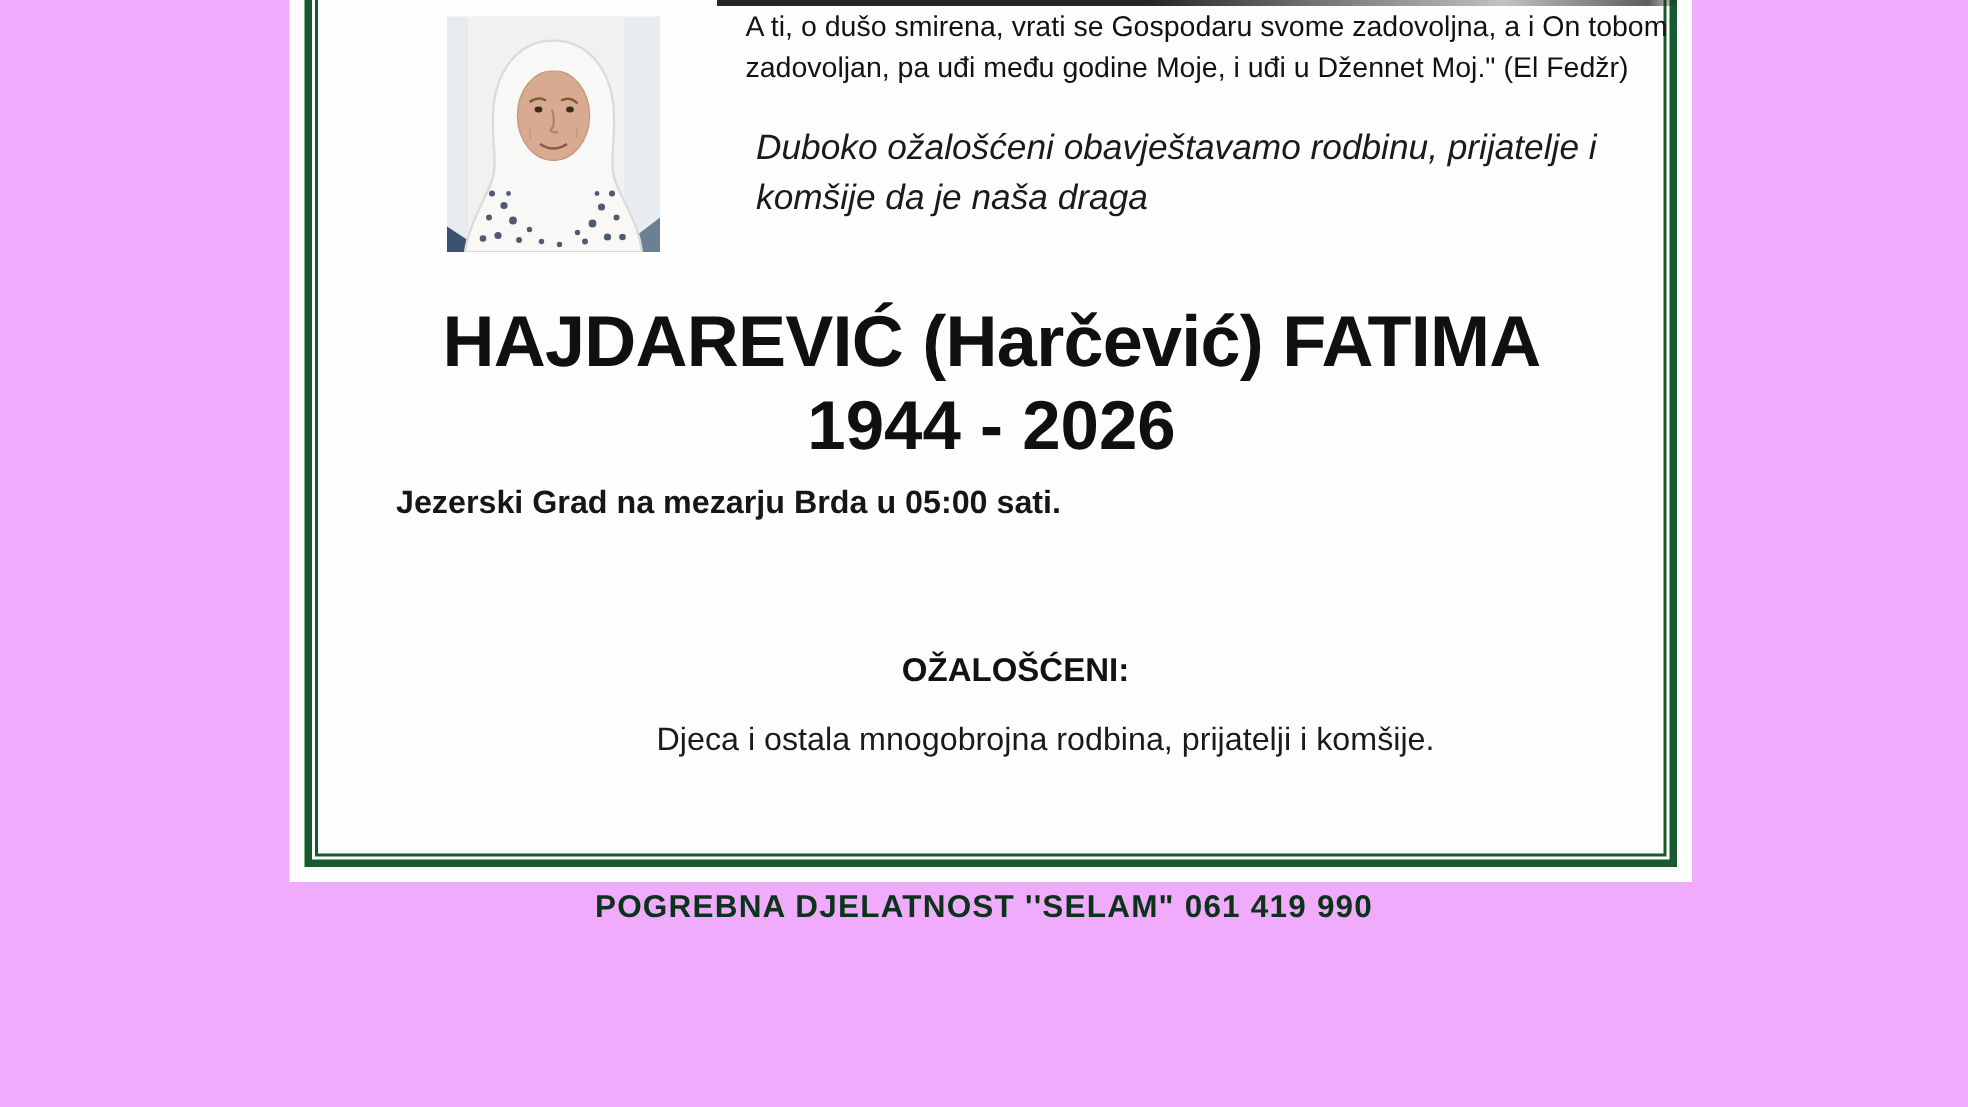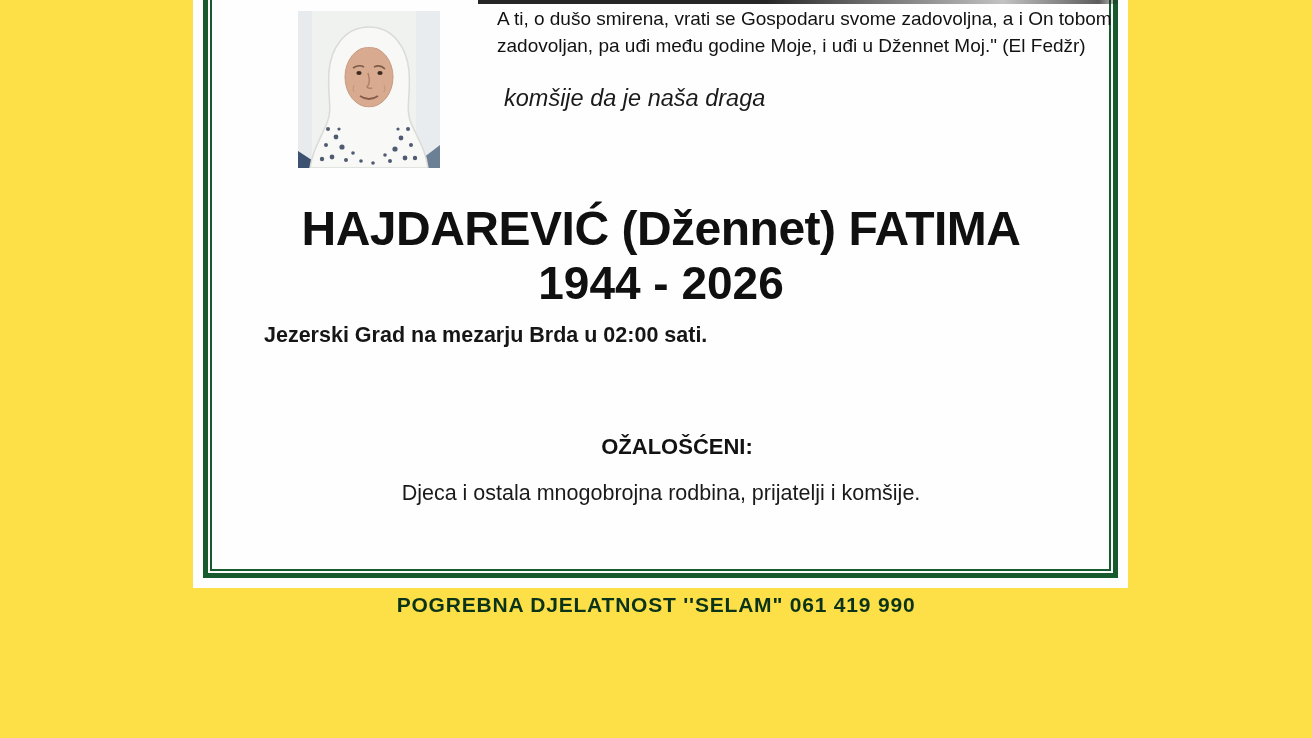--- a/index.html
+++ b/index.html
@@ -1,21 +1,21 @@
 <!DOCTYPE html>
 <html><head>
 <meta charset="utf-8">
 <style>
   html, body { margin: 0; padding: 0; }
   .page {
     position: relative;
     width: 1312px;
     height: 738px;
     overflow: hidden;
-    background: #fde047;
+    background: #f0abfc;
     font-family: "Liberation Sans", sans-serif;
     color: #161616;
   }
   
   .card {
     position: absolute;
     left: 193px; top: -40px;
     width: 935px; height: 628px;
     background: #fdfefd;
     box-sizing: border-box;
@@ -113,20 +113,21 @@
     margin-left: 16px;
   }
   .mourners-line {
     position: absolute;
     left: 212px; top: 481px;
     width: 898px;
     text-align: center;
     font-size: 21.5px;
     color: #1a1a1a;
     white-space: nowrap;
+    padding-left: 36px;
   }
   .footer-line {
     position: absolute;
     left: 0; top: 593px;
     width: 1312px;
     text-align: center;
     font-size: 21px;
     font-weight: bold;
     letter-spacing: 0.8px;
     color: #0a3319;
@@ -199,28 +200,29 @@
       </g>
     </svg>
   </div>
 
   <div class="quote">
     <span>A ti, o dušo smirena, vrati se Gospodaru svome zadovoljna, a i On tobom</span>
     <span>zadovoljan, pa uđi među godine Moje, i uđi u Džennet Moj." (El Fedžr)</span>
   </div>
 
   <div class="intro">
+    <span>Duboko ožalošćeni obavještavamo rodbinu, prijatelje i</span>
     <span>komšije da je naša draga</span>
   </div>
 
-  <div class="name-line">HAJDAREVIĆ (Džennet) FATIMA</div>
+  <div class="name-line">HAJDAREVIĆ (Harčević) FATIMA</div>
   <div class="years-line">1944 - 2026</div>
 
   <div class="body-block">
-    <span class="bold">Jezerski Grad na mezarju Brda u 02:00 sati.</span>
+    <span class="bold">Jezerski Grad na mezarju Brda u 05:00 sati.</span>
   </div>
 
   <div class="mourners-heading">OŽALOŠĆENI:</div>
   <div class="mourners-line">Djeca i ostala mnogobrojna rodbina, prijatelji i komšije.</div>
 
   <div class="footer-line">POGREBNA DJELATNOST ''SELAM" 061 419 990</div>
 
 </div>
 
 </body></html>

